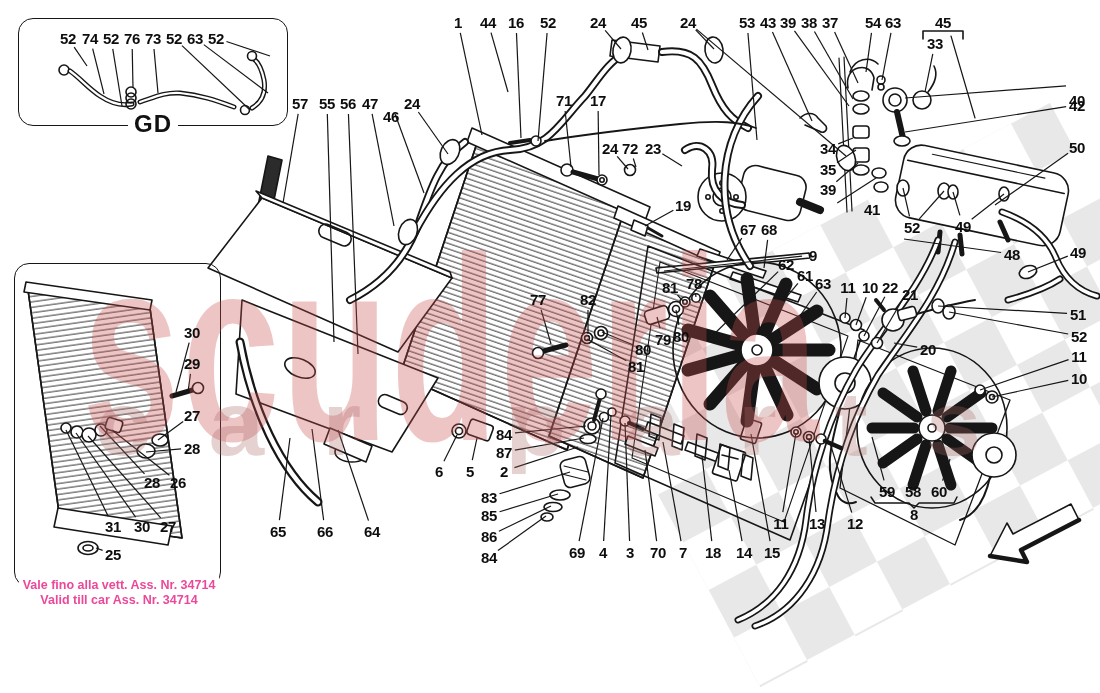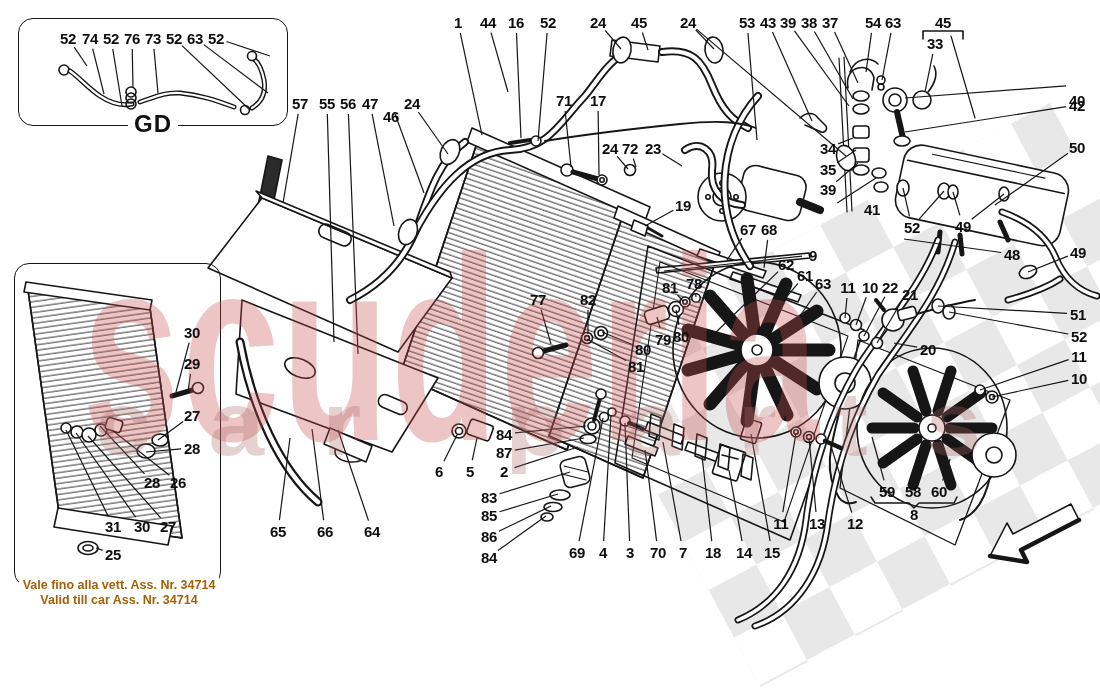--- a/index.html
+++ b/index.html
@@ -18,21 +18,21 @@
   .wm2{position:absolute;left:95px;top:378px;z-index:4;font-weight:bold;
     font-size:100px;line-height:1;letter-spacing:58px;color:rgba(173,104,104,.30);
     transform:scale(1,.9);transform-origin:left top;white-space:nowrap;pointer-events:none;}
   .inset{position:absolute;border:1.7px solid #161616;border-radius:15px;z-index:2;background:transparent;}
   #gd-box{left:18px;top:18px;width:268px;height:106px;}
   #left-box{left:14px;top:263px;width:205px;height:322px;}
   .boxlabel{position:absolute;z-index:5;font-weight:bold;color:#111;background:#fff;
     padding:0 6px;white-space:nowrap;transform:translate(-50%,-50%);}
   #gd-label{left:153px;top:124px;font-size:24px;letter-spacing:1px;}
   .caption{position:absolute;z-index:5;left:8px;top:578px;width:222px;text-align:center;
-    font-weight:bold;font-size:12.5px;line-height:14.5px;color:#a16207;}
+    font-weight:bold;font-size:12.5px;line-height:14.5px;color:#ec4899;}
   .caption .c1{background:#fff;display:inline-block;padding:0 4px;}
   .callout{position:absolute;z-index:5;transform:translate(-50%,-50%);
     font-weight:bold;font-size:15px;color:#0d0d0d;white-space:nowrap;letter-spacing:-.3px;}
 </style>
 </head>
 <body>
 
 <div id="stage">
 
   <div class="checker"></div>

